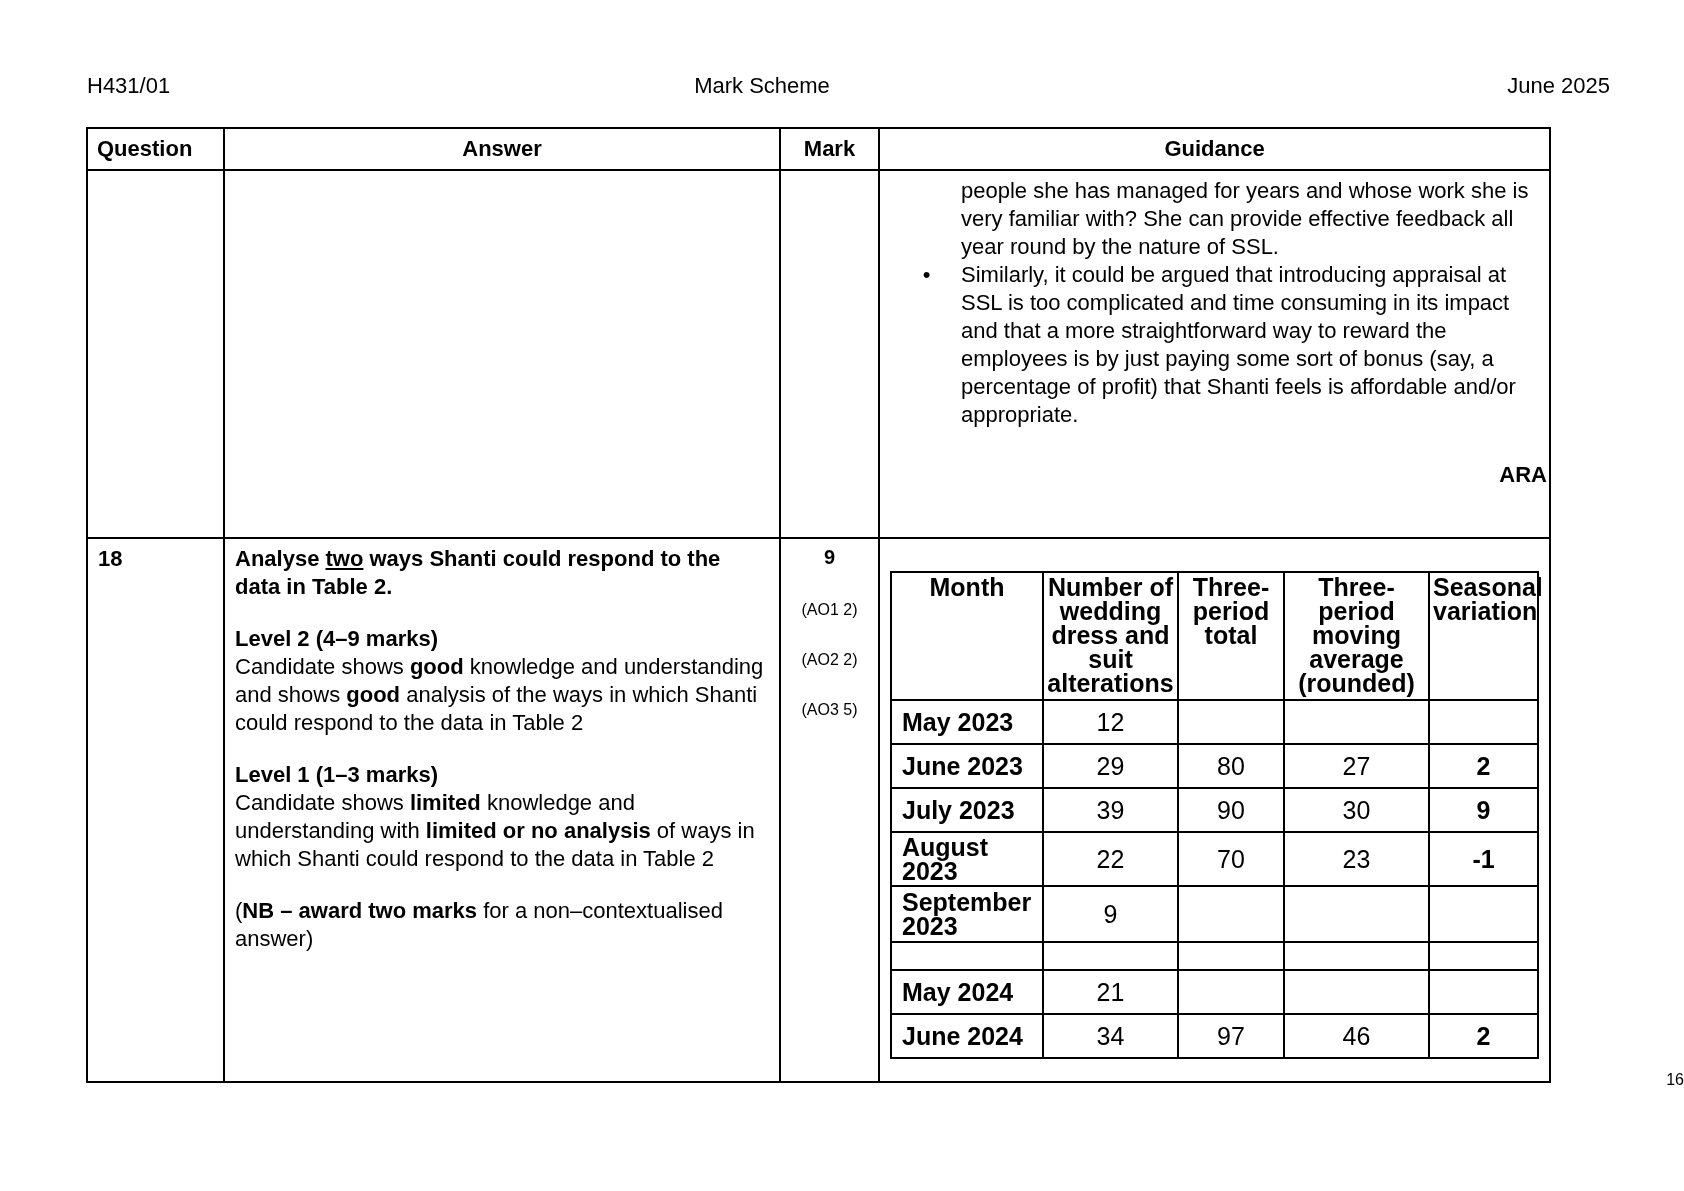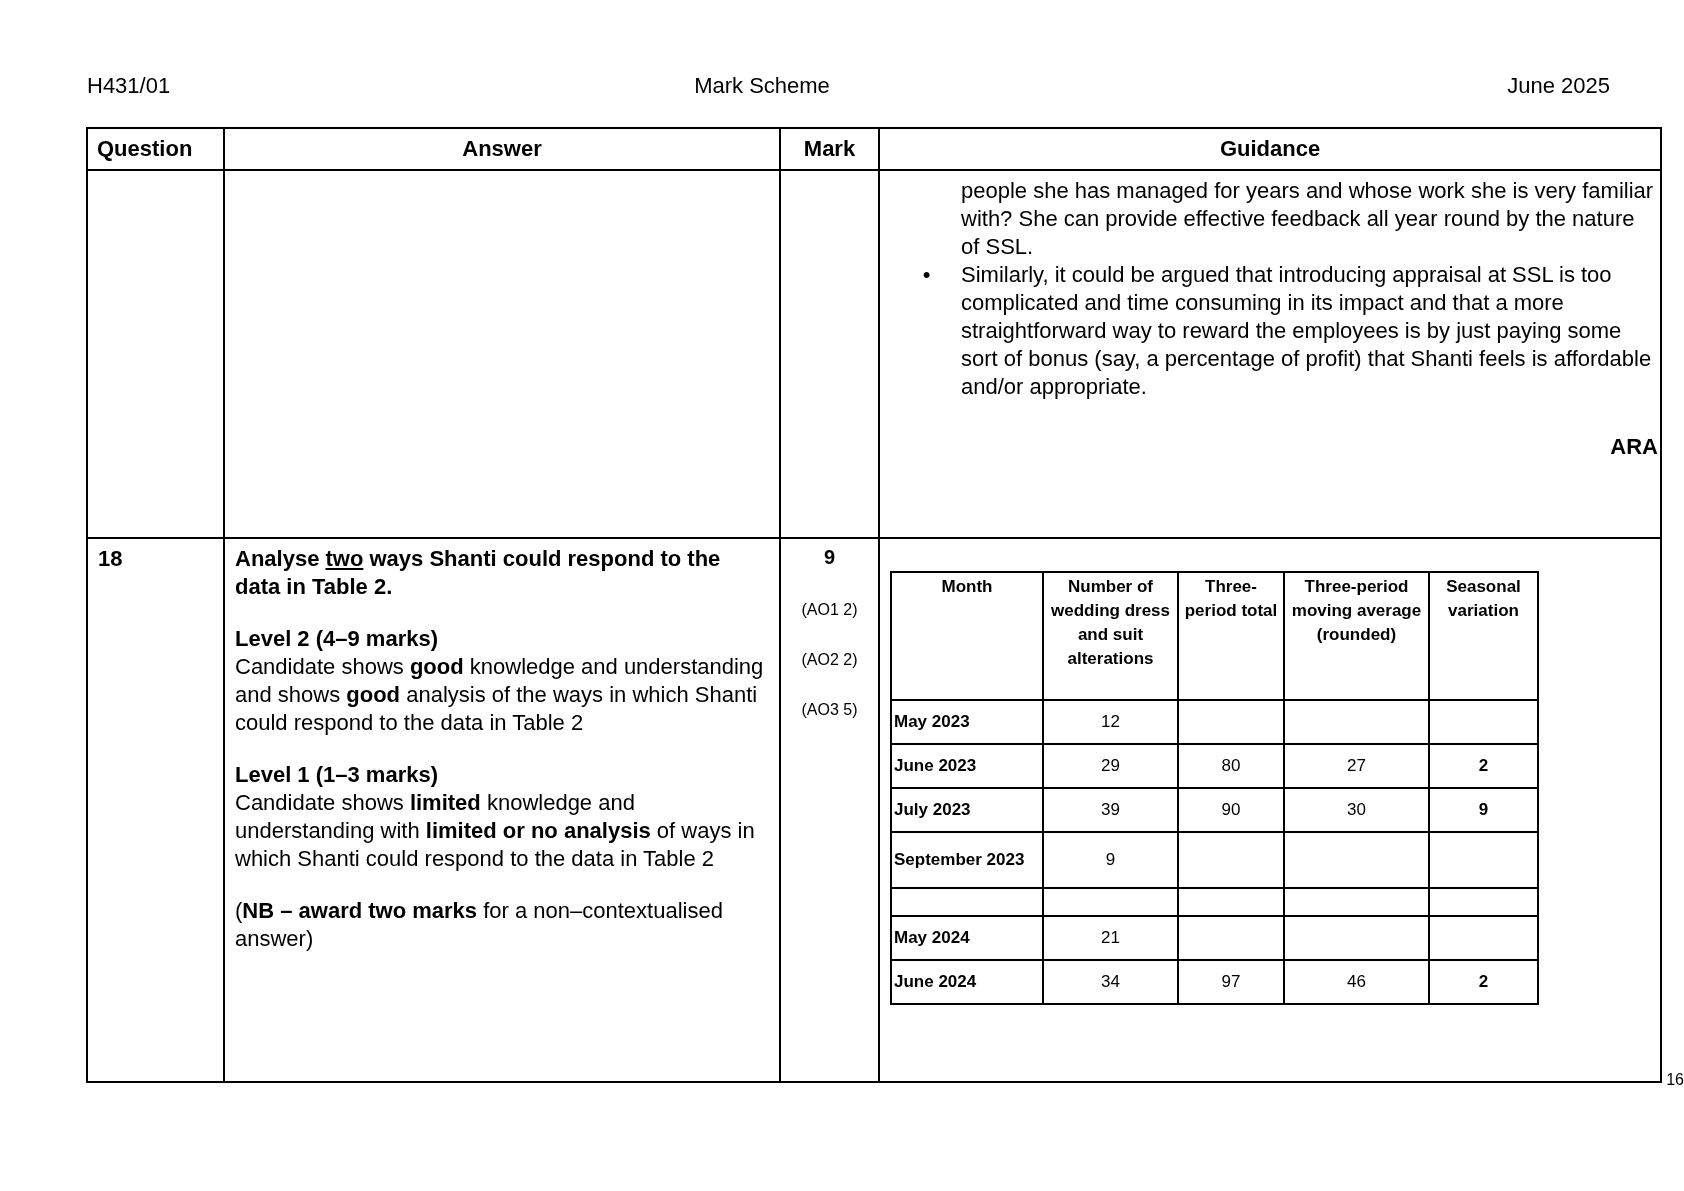--- a/index.html
+++ b/index.html
@@ -7,21 +7,21 @@
     width: 1684px; height: 1191px; position: relative; overflow: hidden;
     font-family: "Liberation Sans", sans-serif; color: #000;
   }
   .hdr { position: absolute; top: 73px; font-size: 22px; }
   .hdr-left { left: 87px; }
   .hdr-center { left: 12px; width: 1500px; text-align: center; }
   .hdr-right { right: 74px; }
 
   table.main {
     position: absolute; left: 86px; top: 127px;
-    width: 1576px; border-collapse: collapse; table-layout: fixed;
+    width: 1465px; border-collapse: collapse; table-layout: fixed;
   }
   table.main th, table.main td {
     border: 2px solid #000; vertical-align: top; font-size: 22px; line-height: 28px;
   }
   table.main th { font-weight: bold; height: 40px; vertical-align: middle; padding: 0 6px; }
   .col-q { width: 137px; }
   .col-a { width: 556px; }
   .col-m { width: 99px; }
   .col-g { width: auto; }
 
@@ -40,25 +40,25 @@
   .answer .gap { height: 24px; }
   .b { font-weight: bold; }
   .u { text-decoration: underline; }
   .mark { text-align: center; padding-top: 6px; }
   .mark .total { font-weight: bold; font-size: 20px; line-height: 24px; }
   .mark .ao { font-size: 16px; line-height: 18px; margin-top: 32px; }
 
   .guid18 { padding: 32px 10px 0 10px; }
   table.data { border-collapse: collapse; width: 647px; table-layout: fixed; }
   table.data th, table.data td {
-    border: 2px solid #000; font-size: 17px; line-height: 24px; padding: 2px 3px;
+    border: 2px solid #000; font-size: 25px; line-height: 24px; padding: 2px 3px;
   }
   table.data th { font-weight: bold; text-align: center; vertical-align: top; height: 122px; padding-top: 2px; }
   table.data td { text-align: center; vertical-align: middle; height: 38px; }
-  table.data td.month { text-align: left; font-weight: bold; padding-left: 2px; }
+  table.data td.month { text-align: left; font-weight: bold; padding-left: 10px; }
   table.data td.sv { font-weight: bold; }
   table.data tr.tall td { height: 50px; }
   table.data tr.blank td { height: 22px; }
 
   .pagenum { position: absolute; top: 1071px; left: 0; width: 1684px; text-align: right; font-size: 16px; }
 </style>
 </head>
 <body>
 
 <div class="hdr hdr-left">H431/01</div>
@@ -144,20 +144,27 @@
           <td>27</td>
           <td class="sv">2</td>
         </tr>
         <tr>
           <td class="month">July 2023</td>
           <td>39</td>
           <td>90</td>
           <td>30</td>
           <td class="sv">9</td>
         </tr>
+        <tr>
+          <td class="month">August 2023</td>
+          <td>22</td>
+          <td>70</td>
+          <td>23</td>
+          <td class="sv">-1</td>
+        </tr>
         <tr class="tall">
           <td class="month">September 2023</td>
           <td>9</td>
           <td></td>
           <td></td>
           <td class="sv"></td>
         </tr>
         <tr class="blank">
           <td class="month"></td>
           <td></td>

